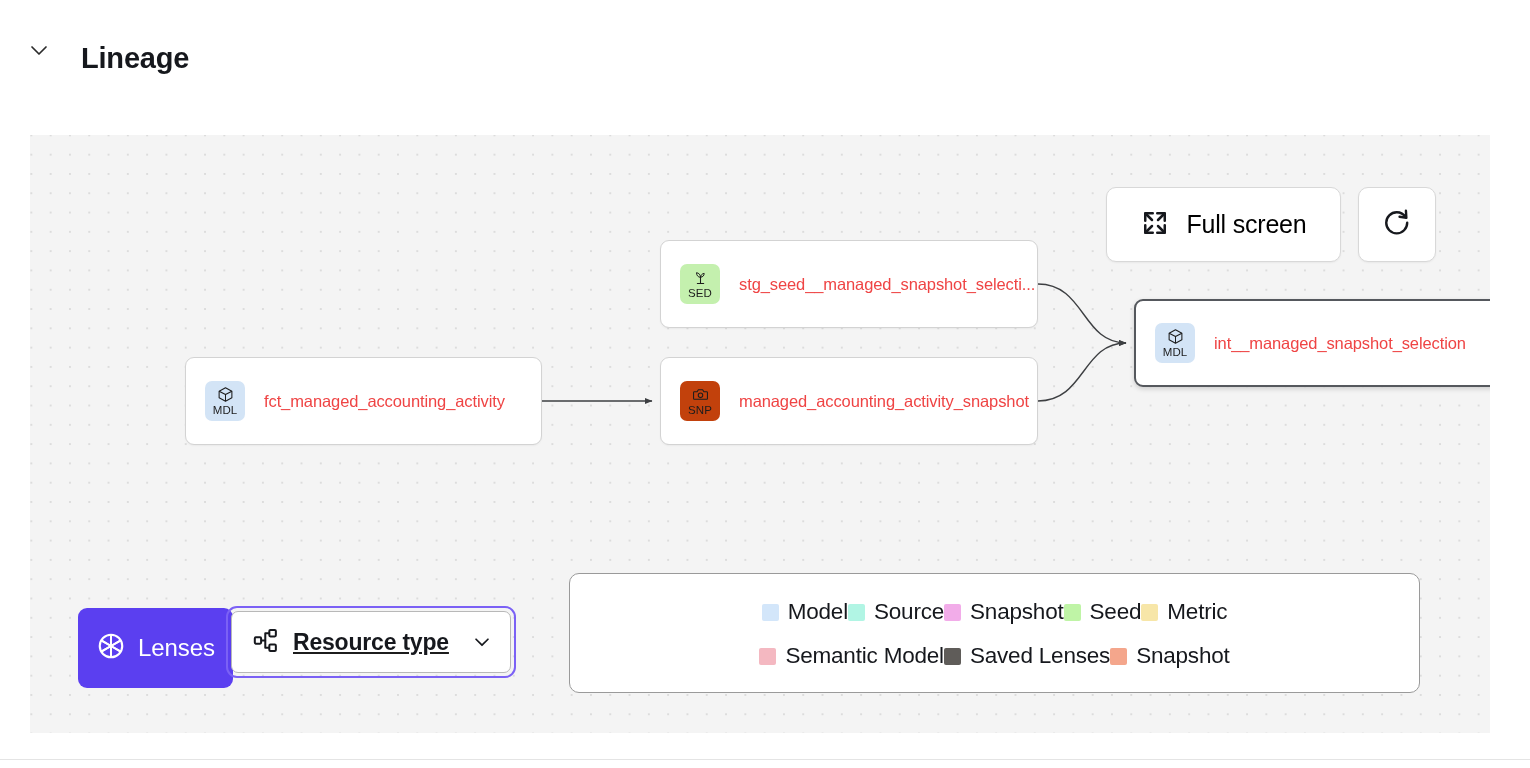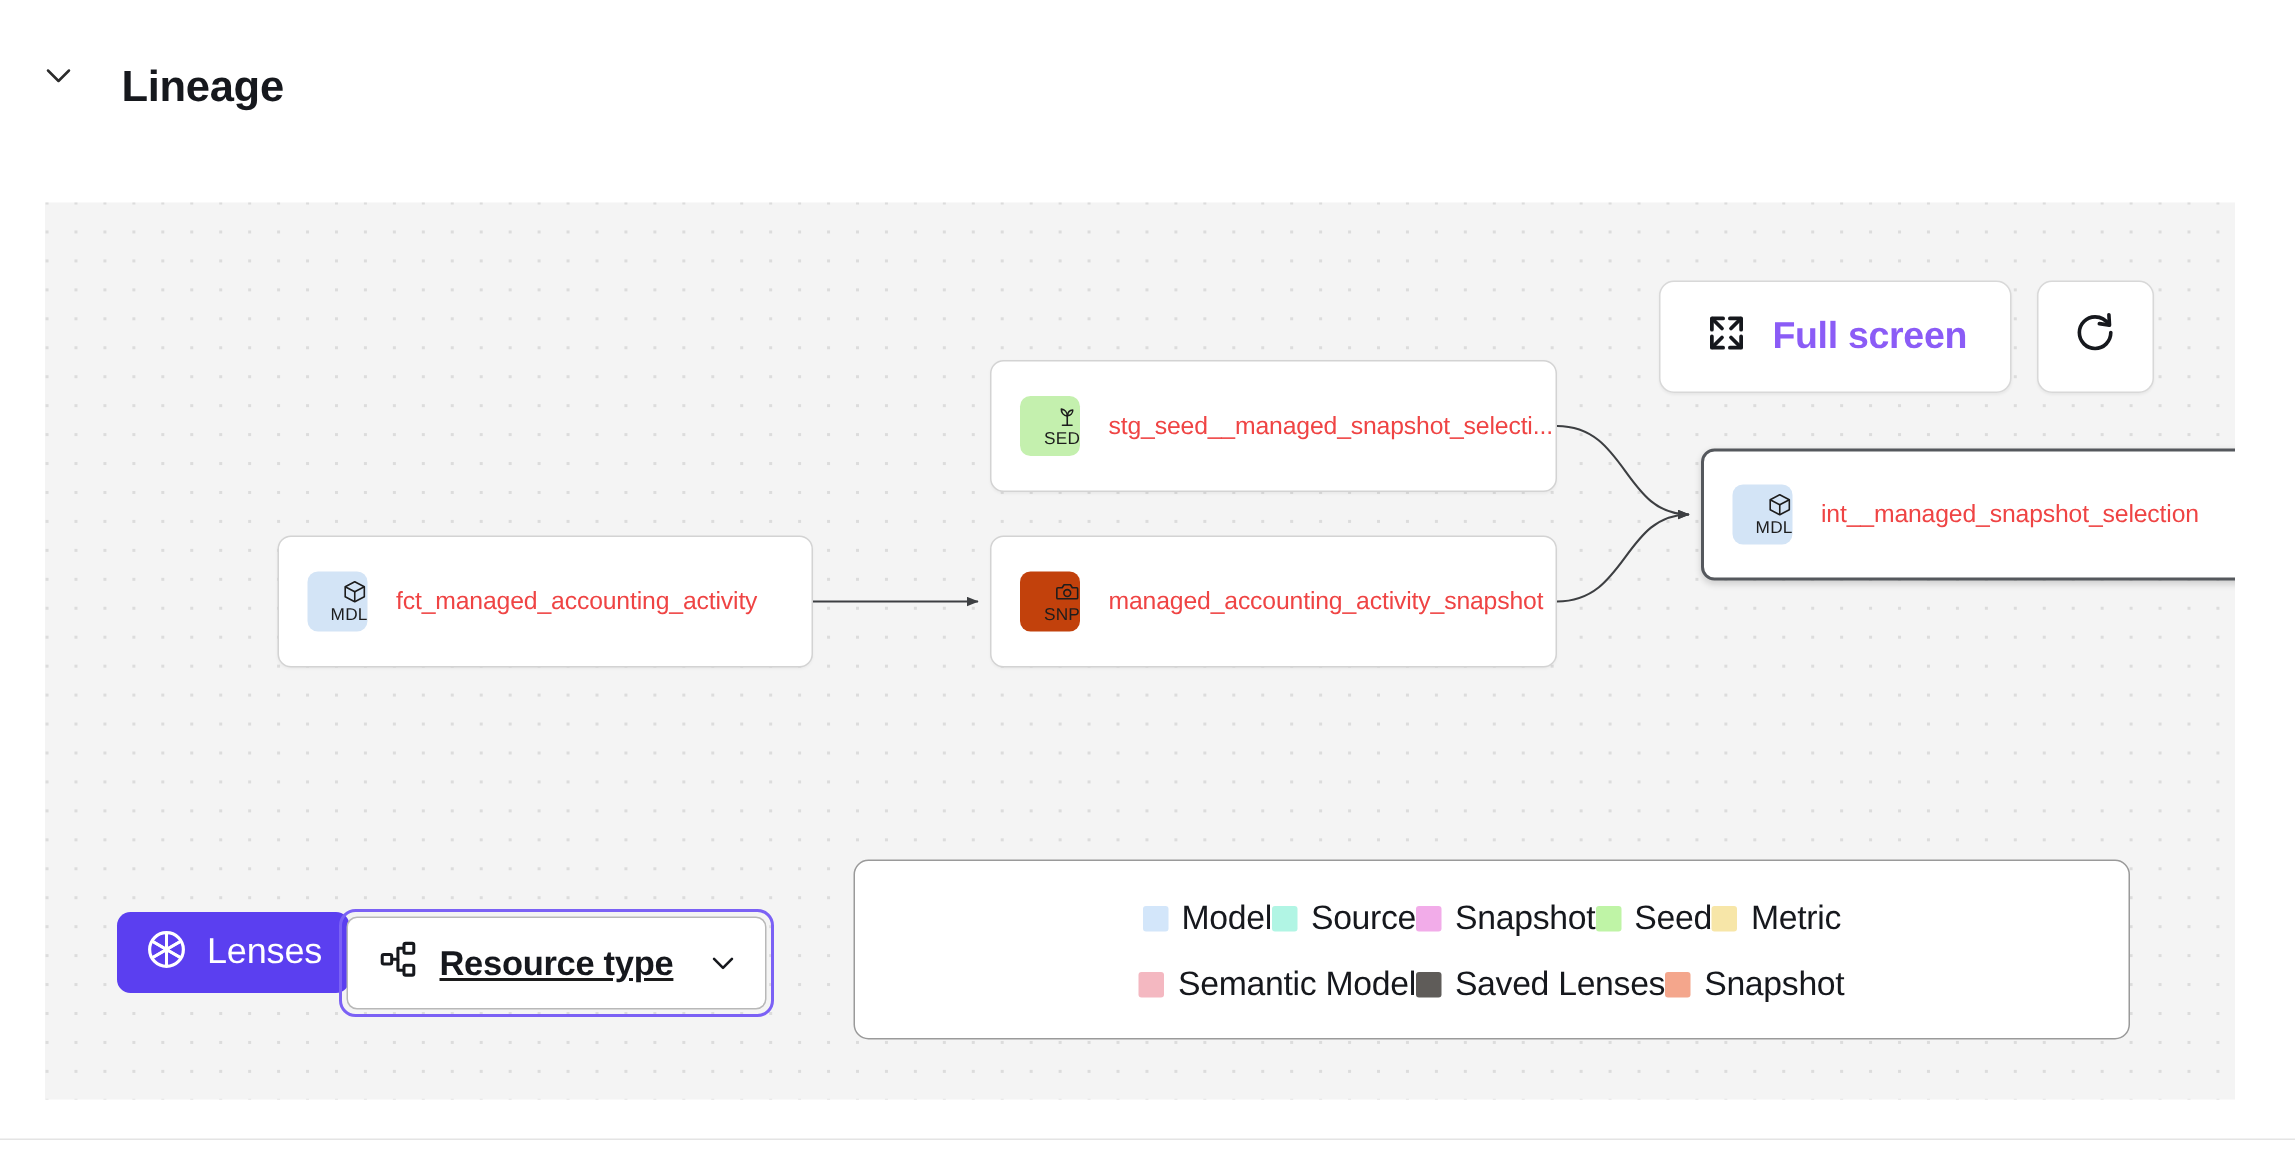--- a/index.html
+++ b/index.html
@@ -90,21 +90,21 @@
     box-shadow: 0 2px 5px rgba(0,0,0,0.16);
     z-index: 5;
   }
   .node-badge {
     width: 40px;
     height: 40px;
     border-radius: 7px;
     margin-left: 19px;
     display: flex;
     flex-direction: column;
-    align-items: flex-end;
+    align-items: center;
     justify-content: center;
     flex: none;
   }
   .node-badge svg { display: block; margin-bottom: 0px; }
   .node-badge .abbr {
     font-size: 11.5px;
     line-height: 12px;
     font-weight: 400;
     color: #1d1d1d;
     margin-top: 1px;
@@ -138,35 +138,35 @@
     cursor: pointer;
     box-shadow: 0 1px 2px rgba(0,0,0,0.05);
   }
   #btn-fullscreen {
     left: 1076px; top: 52px;
     width: 235px; height: 75px;
     gap: 16px;
   }
   #btn-fullscreen .btn-text {
     font-size: 25px;
-    font-weight: 700;
-    color: #8b5cf6;
+    font-weight: 400;
+    color: #000000;
     letter-spacing: -0.2px;
   }
   #btn-refresh {
     left: 1328px; top: 52px;
     width: 78px; height: 75px;
   }
 
   
   .lenses-btn {
     position: absolute;
     left: 48px;
     top: 473px;
-    height: 54px;
+    height: 80px;
     background: #5b3ff0;
     border: none;
     border-radius: 9px;
     display: flex;
     align-items: center;
     padding: 0 18px 0 18px;
     gap: 12px;
     cursor: pointer;
     box-sizing: border-box;
   }

